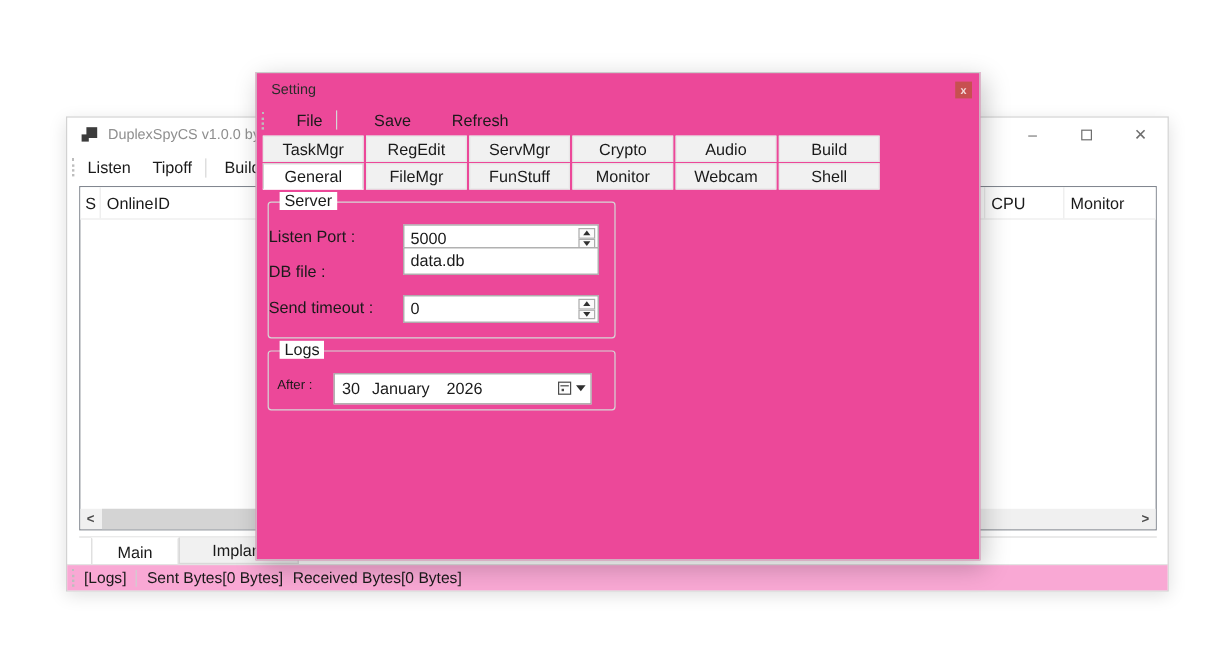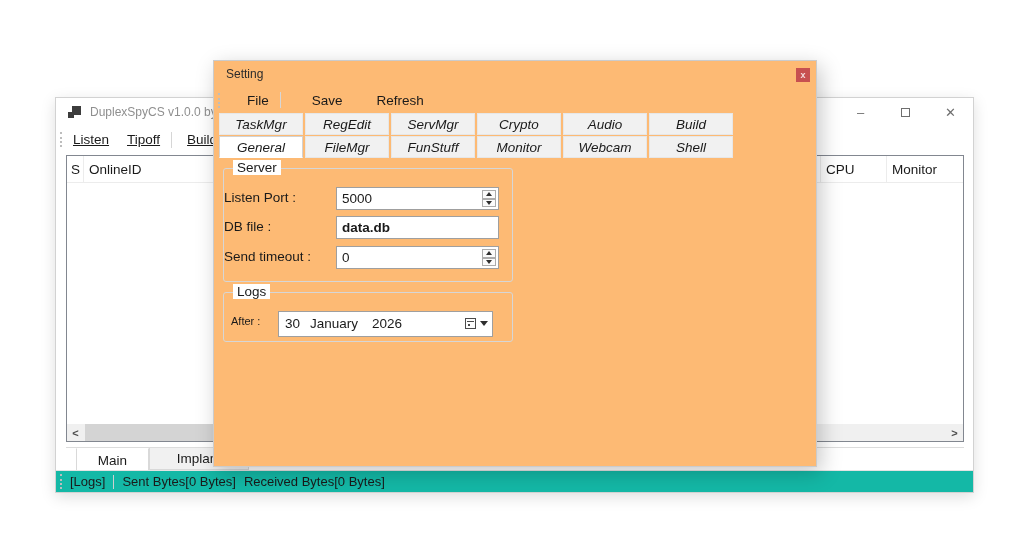--- a/index.html
+++ b/index.html
@@ -15,21 +15,21 @@
   .app-icon .sq2 { position:absolute; left:4px; top:0; width:9px; height:9px; background:#3c3c3c; }
   .mw-title { margin-left:9px; font-size:12px; color:#8f8f8f; white-space:nowrap; }
   .mw-buttons { position:absolute; right:0; top:0; height:28px; display:flex; }
   .mw-btn { width:45px; height:100%; display:flex; align-items:center; justify-content:center;
             color:#6e6e6e; font-size:13px; cursor:default; }
   .max-glyph { width:9px; height:9px; border:1px solid #6e6e6e; }
 
   .mw-toolbar { position:absolute; left:0; top:28px; right:0; height:27px; display:flex;
                 align-items:center; font-size:13.5px; }
   .grip-v { border-left:2px dotted #bdbdbd; height:15px; margin-left:4px; flex:none; }
-  .tb-item { padding:0 7px; margin-left:4px; white-space:nowrap;text-decoration:underline; }
+  .tb-item { padding:0 7px; margin-left:4px; white-space:nowrap; }
   .v-sep { width:1px; height:16px; background:#d6d6d6; margin:0 4px; flex:none; }
 
   .mw-listview { position:absolute; left:10px; top:57px; width:898px; height:287px;
                  border:1px solid #828790; background:#fff; }
   .lv-header { position:absolute; left:0; top:0; right:0; height:27px; display:flex;
                font-size:13.5px; border-bottom:1px solid #ececec; background:#fff; }
   .lv-col { border-right:1px solid #ececec; display:flex; align-items:center; padding-left:5px; }
   .lv-col.c-s { width:17px; padding-left:4px; }
   .lv-col.c-online { width:737px; }
   .lv-col.c-cpu { width:66px; }
@@ -42,38 +42,38 @@
   .hs-thumb { position:absolute; left:18px; top:0; height:17px; width:350px; background:#d4d4d4; }
 
   .mw-tabs { position:absolute; left:10px; top:349px; width:898px; height:25px;
              border-top:1px solid #dcdcdc; display:flex; align-items:flex-start; font-size:13.5px; }
   .mw-tab { display:flex; align-items:center; justify-content:center; }
   .mw-tab.active { margin-left:10px; width:73px; height:25px; background:#fff;
                    border:1px solid #d9d9d9; border-top:1px solid #fff; }
   .mw-tab.inactive { width:100px; height:22px; background:#f1f1f1;
                      border:1px solid #d9d9d9; border-top:none; }
 
-  .mw-status { position:absolute; left:0; right:0; bottom:0; height:22px; background:#14b8a6;
+  .mw-status { position:absolute; left:0; right:0; bottom:0; height:22px; background:#f9a8d4;
                border-top:1px solid #e3e3e3; display:flex; align-items:center; font-size:13px;margin-top:35px; }
   .st-item { margin-left:8px; white-space:nowrap; }
   .st-sep { width:1px; height:14px; background:#cfcfcf; margin-left:8px; flex:none; }
 
   
-  .dialog { position:absolute; left:213px; top:60px; width:604px; height:407px; background:#fdba74;
+  .dialog { position:absolute; left:213px; top:60px; width:604px; height:407px; background:#ec4899;
             border:1px solid #cbcbcb; box-shadow:4px 6px 20px rgba(0,0,0,.22); z-index:10; }
   .dlg-titlebar { position:absolute; left:0; top:0; right:0; height:26px; }
   .dlg-title { position:absolute; left:12px; top:6px; font-size:12px; color:#2b2b2b; }
   .dlg-close { position:absolute; right:6px; top:7px; width:14px; height:14px; background:#c75050;
                color:#f3dcdc; font-size:9px; font-weight:bold; display:flex; align-items:center;
                justify-content:center; }
   .dlg-menubar { position:absolute; left:0; top:26px; right:0; height:26px; display:flex;
                  align-items:center; font-size:13.5px; }
   .menu-item { padding:0 7px; margin-left:20px; white-space:nowrap; }
 
-  .dlg-tabs { position:absolute; left:5px; top:52px;font-style:italic; }
+  .dlg-tabs { position:absolute; left:5px; top:52px; }
   .tab-row { display:flex; height:22px; margin-bottom:1px; }
   .dtab { width:84px; margin-right:2px; background:#f1f1f1; border:1px solid #e7e7e7;
           display:flex; align-items:center; justify-content:center; font-size:13.5px; }
   .dtab.active { background:#fff; border-color:#d2d2d2; border-bottom-color:#fff; }
 
   .groupbox { position:absolute; left:9px; width:290px; border:1px solid #d6d6d6; border-radius:3px; }
   .gb-server { top:107px; height:114px; }
   .gb-logs { top:231px; height:50px; }
   .gb-label { position:absolute; top:-9px; left:9px; background:#fff; padding:0 4px;
               font-size:13.5px; white-space:nowrap; }
@@ -209,21 +209,21 @@
         <div class="spin-btn">
             <div class="tri-up"></div>
           </div>
         <div class="spin-btn">
             <div class="tri-down"></div>
           </div>
       </div>
     </div>
 
     <div class="f-label" style="top:50px;">DB file :</div>
-    <div class="f-input" style="top:47px;font-weight:bold;">
+    <div class="f-input" style="top:37px;">
       <span>data.db</span>
     </div>
 
     <div class="f-label" style="top:80px;">Send timeout :</div>
     <div class="f-input" style="top:77px;">
       <span>0</span>
       <div class="spinner">
         <div class="spin-btn">
             <div class="tri-up"></div>
           </div>

